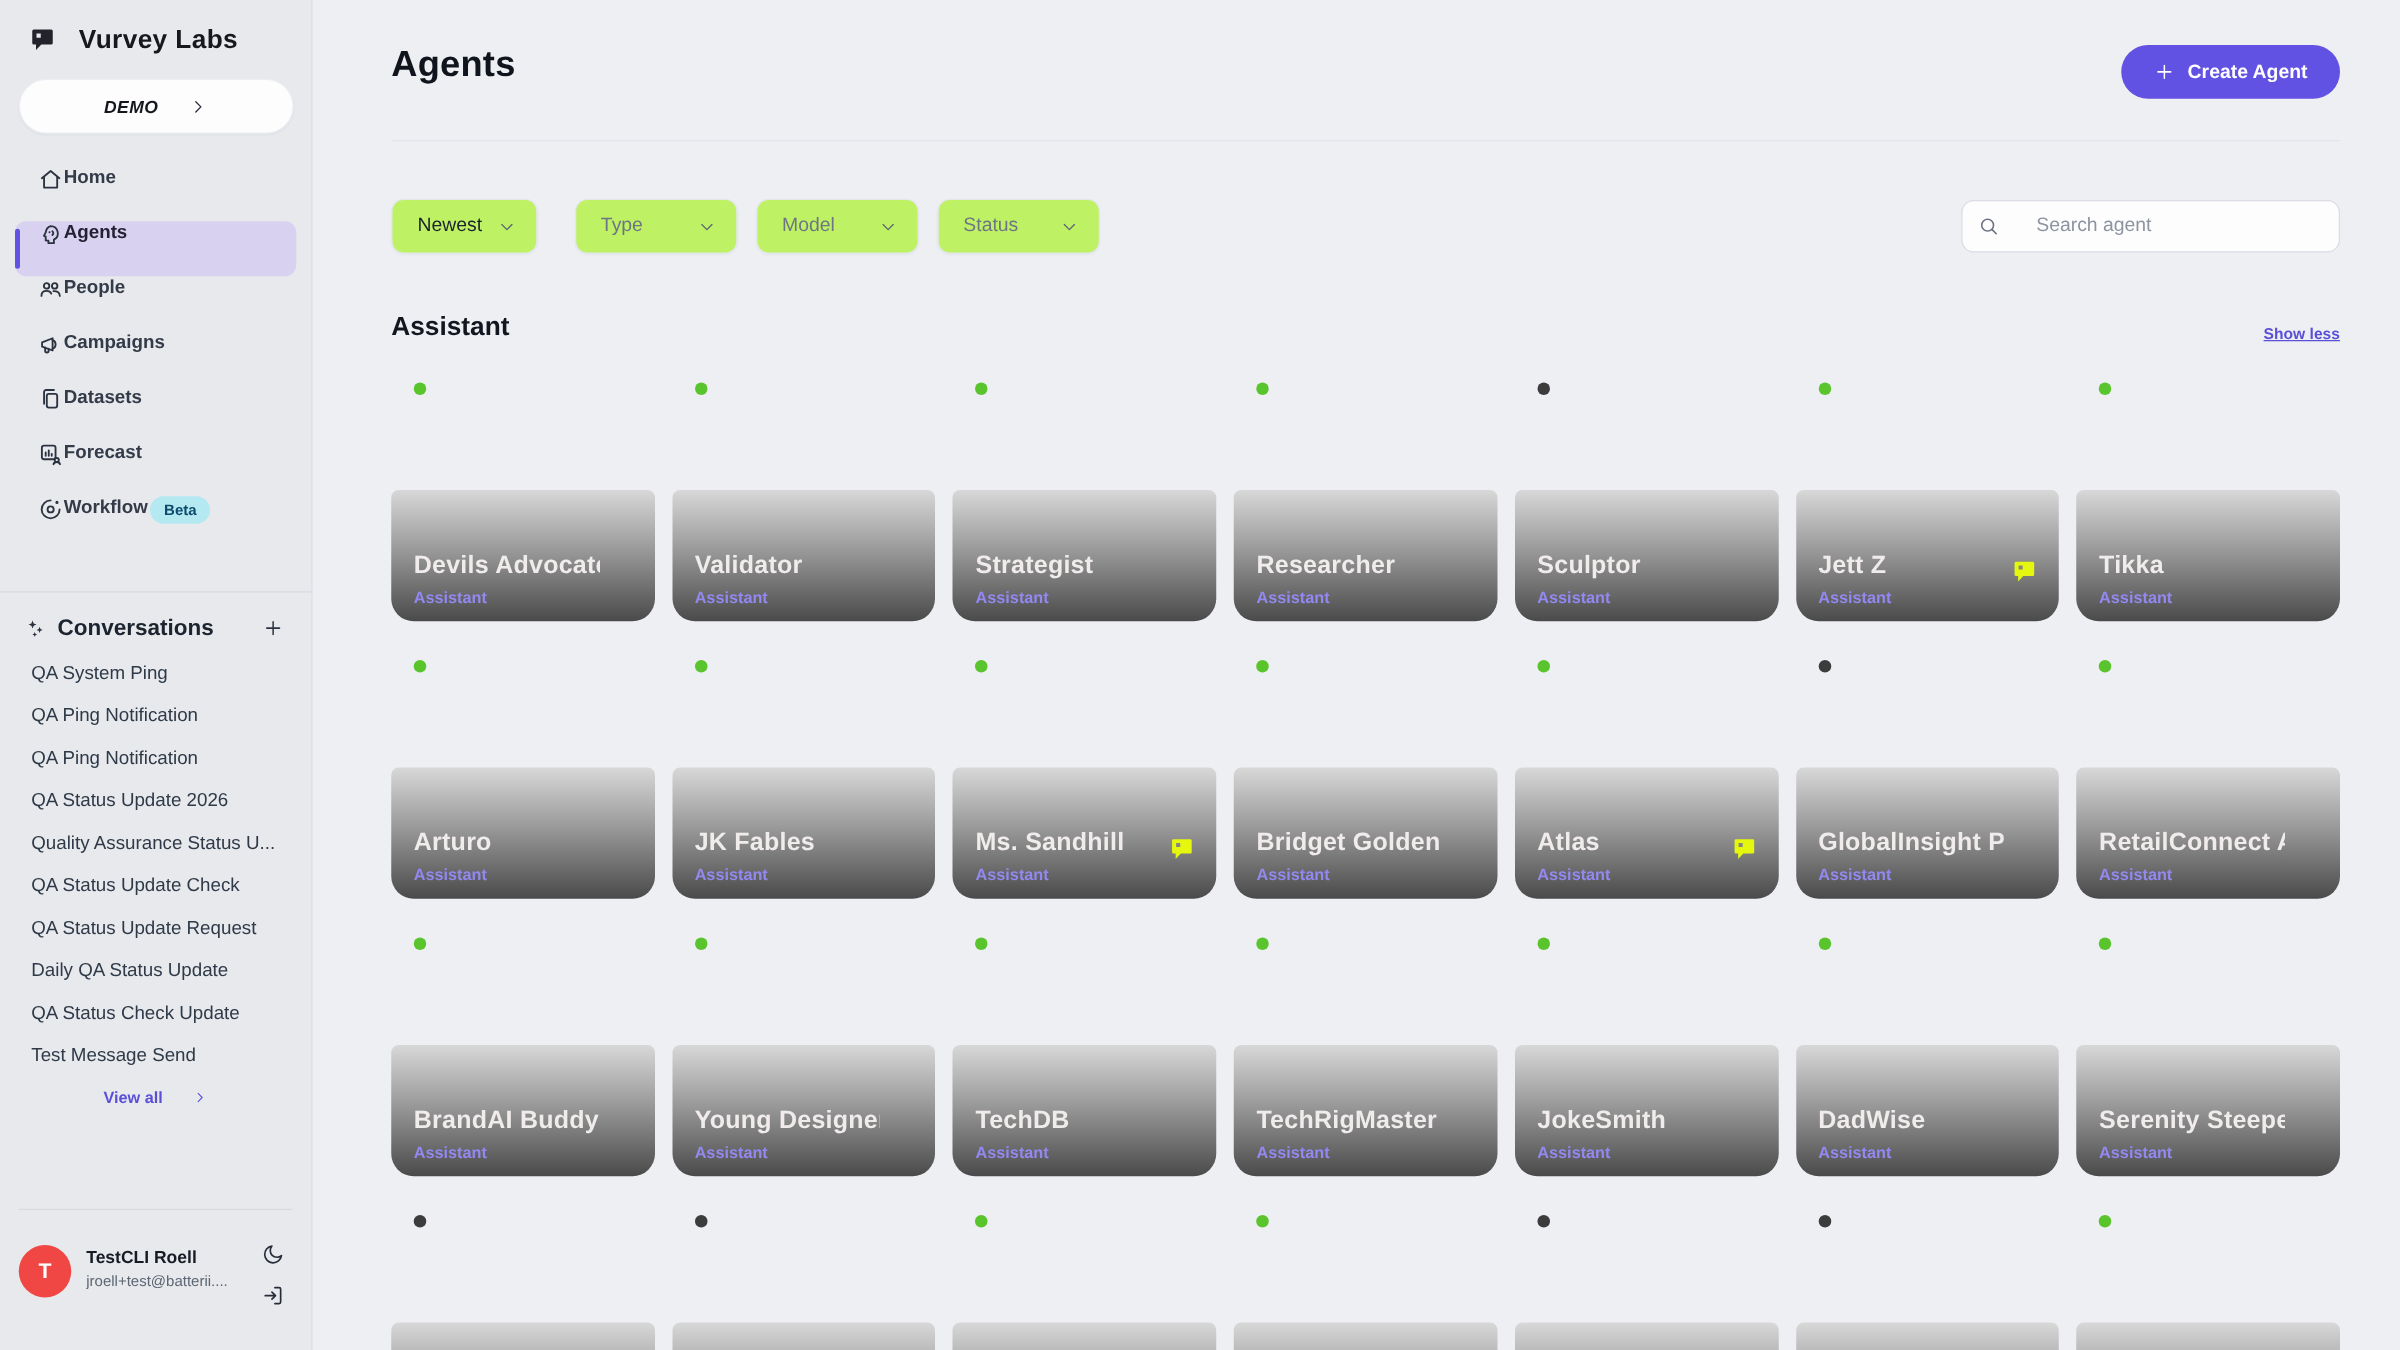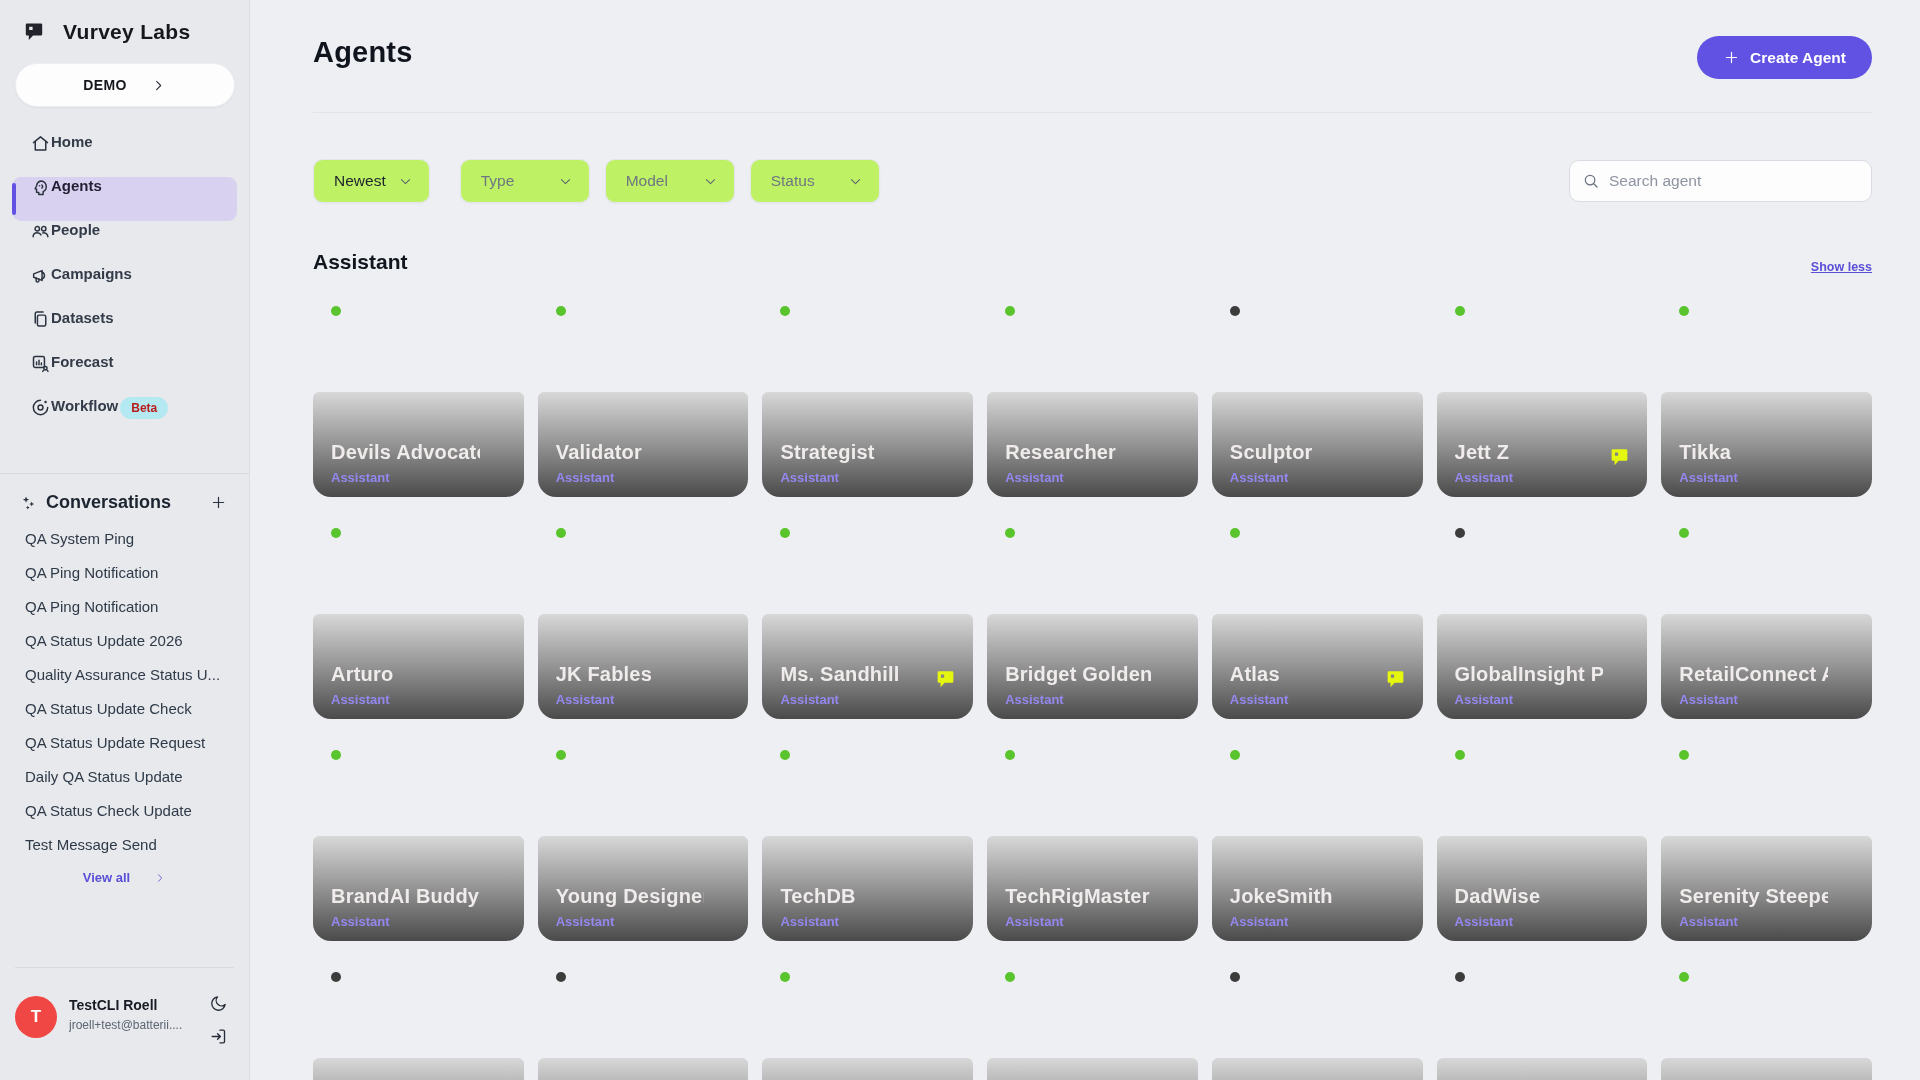--- a/index.html
+++ b/index.html
@@ -16,40 +16,40 @@
     width:250px; height:1080px; background:#e7e9ed; border-right:1px solid #dbdee3;
     position:relative; flex:0 0 250px;
   }
   .logo-row { display:flex; align-items:center; gap:17px; padding:20px 0 0 22px; }
   .logo-mark { width:24px; height:24px; color:#23242b; }
   .brand { font-size:21px; font-weight:700; letter-spacing:.3px; color:#16181d; }
 
   .workspace-pill {
     margin:19px auto 0; width:220px; height:44px; border-radius:22px; background:#fdfdfe;
     border:1px solid #eceef2; display:flex; align-items:center; justify-content:center; gap:24px;
-    cursor:pointer; box-shadow:0 1px 2px rgba(20,30,60,.05);
+    cursor:pointer; box-shadow:0 1px 2px rgba(20,30,60,.05);font-style:italic;
   }
   .workspace-pill .ws-label { font-size:14px; font-weight:700; letter-spacing:.4px; color:#14171c; }
   .workspace-pill .icon { width:15px; height:15px; color:#2a2f38; }
 
   .nav { margin-top:26px; padding:0 12px; }
   .nav-item {
     height:44px; display:flex; align-items:flex-start; padding-left:18px;
     border-radius:9px; position:relative; cursor:pointer; color:#333b49;
   }
   .nav-item .nav-accent { display:none; }
   .nav-item.active { background:#d8d1f0; color:#241f33; }
   .nav-item.active .nav-accent {
     display:block; position:absolute; left:0; top:6px; bottom:6px; width:4px;
     border-radius:4px; background:var(--accent,#6152e4);
   }
   .nav-icon { width:21px; height:21px; color:#2c3340; flex:0 0 21px; }
   .nav-label { font-size:15px; font-weight:700; }
   .beta-badge {
-    margin-left:2px; background:#b5e9f2; color:#b91c1c; font-size:12px; font-weight:600;
+    margin-left:2px; background:#b5e9f2; color:#0c4a6e; font-size:12px; font-weight:600;
     padding:4px 11px; border-radius:12px;
   }
 
   .side-divider { border:none; border-top:1px solid #d7dade; margin-top:32px; }
 
   .conv-header { display:flex; align-items:center; margin:18px 22px 0 20px; gap:9px; }
   .conv-header .icon { width:17px; height:17px; color:#2c3340; }
   .conv-title { font-size:18px; font-weight:700; color:#1c2430; flex:1; }
   .conv-add { width:21px; height:21px; color:#353d4b; cursor:pointer; }
 
@@ -99,21 +99,21 @@
     cursor:pointer; font-family:inherit; box-shadow:0 1px 2px rgba(20,30,60,.04);
   }
   .dropdown .lbl { font-size:15.5px; color:#6e7683; }
   .dropdown.sort { min-width:115px; margin-right:15px; }
   .dropdown.sort .lbl { color:#1d232e; }
   .dropdown:not(.sort) { min-width:130px; }
   .dropdown .icon { width:15px; height:15px; color:#5d6673; margin-left:12px; }
 
   .search-box {
     margin-left:auto; width:303px; height:42px; background:#fdfdfe; border:1px solid #d9dce2;
-    border-radius:10px; display:flex; align-items:center; padding:0 12px;
+    border-radius:10px; display:flex; align-items:center; padding:0 12px;gap:20px;
   }
   .search-box .icon { width:18px; height:18px; color:#6b7280; flex:0 0 18px; }
   .search-box input {
     border:none; outline:none; background:transparent; margin-left:9px; width:100%;
     font-size:15.5px; color:#29303b; font-family:inherit;
   }
   .search-box input::placeholder { color:#8d94a0; }
 
   .section-row { display:flex; align-items:flex-end; justify-content:space-between; margin-top:47px; }
   .section-title { font-size:21px; font-weight:800; color:#12171f; }

